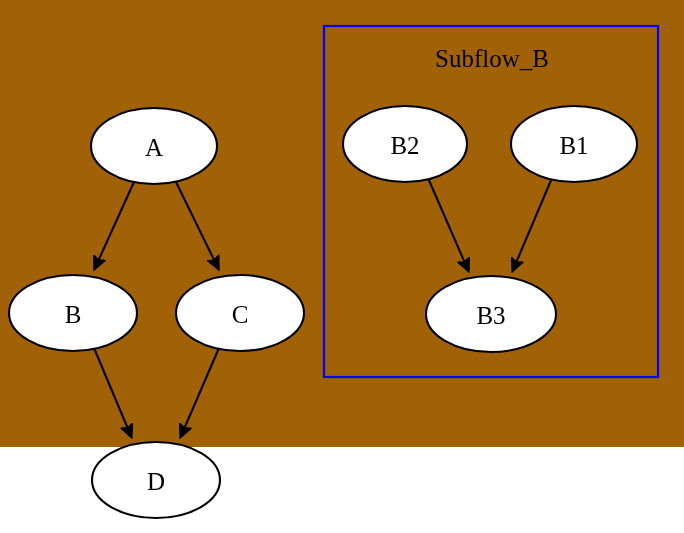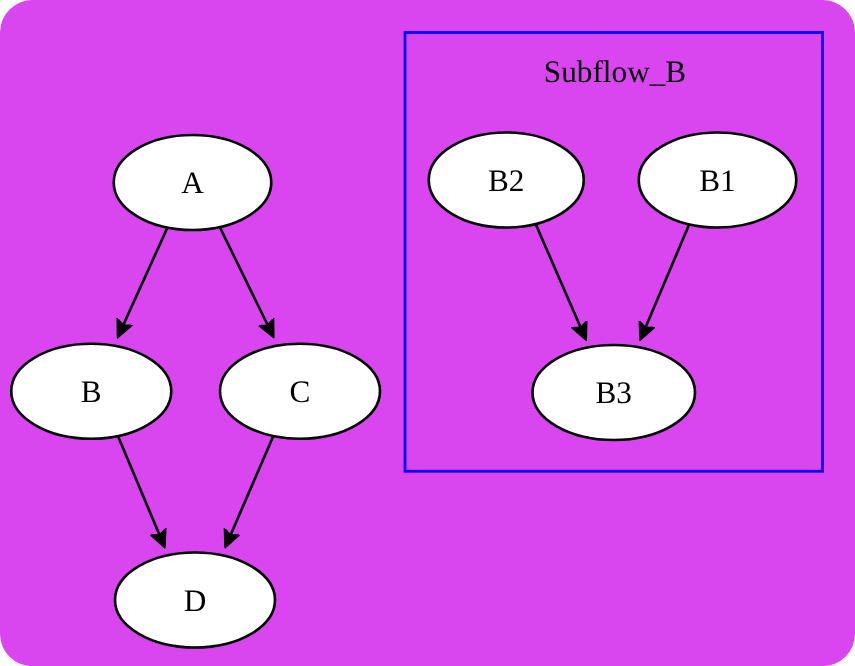--- a/index.html
+++ b/index.html
@@ -9,23 +9,22 @@
   }
   body {
     width: 684px;
     height: 533px;
     font-family: "Liberation Serif", "DejaVu Serif", serif;
     overflow: hidden;
   }
   #graph-canvas {
     position: relative;
     width: 684px;
-    height: 533px;
-    background: #d946ef;
-    border-radius: 26px;
+    height: 447px;
+    background: #a16207;
   }
   svg#graph-svg {
     display: block;
     width: 684px;
     height: 533px;
   }
   .node-ellipse {
     fill: #ffffff;
     stroke: #000000;
     stroke-width: 2.1;

